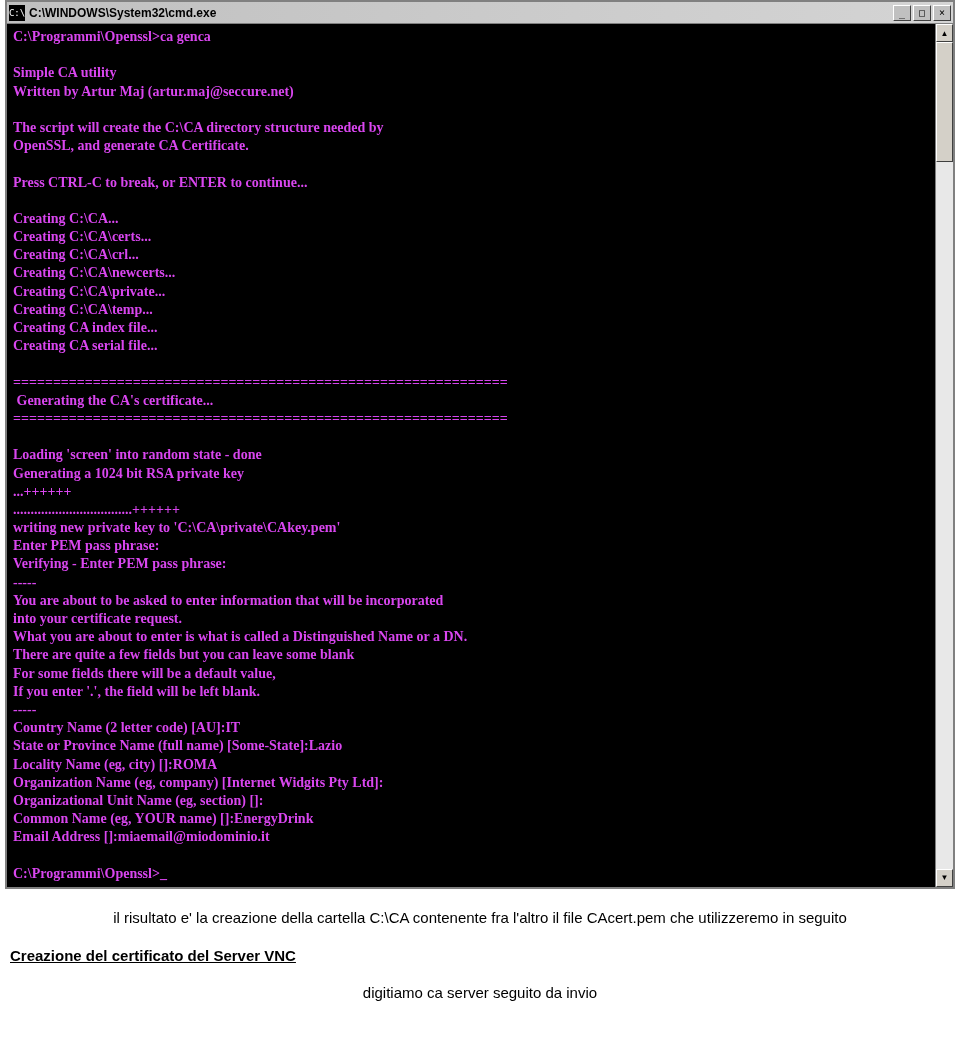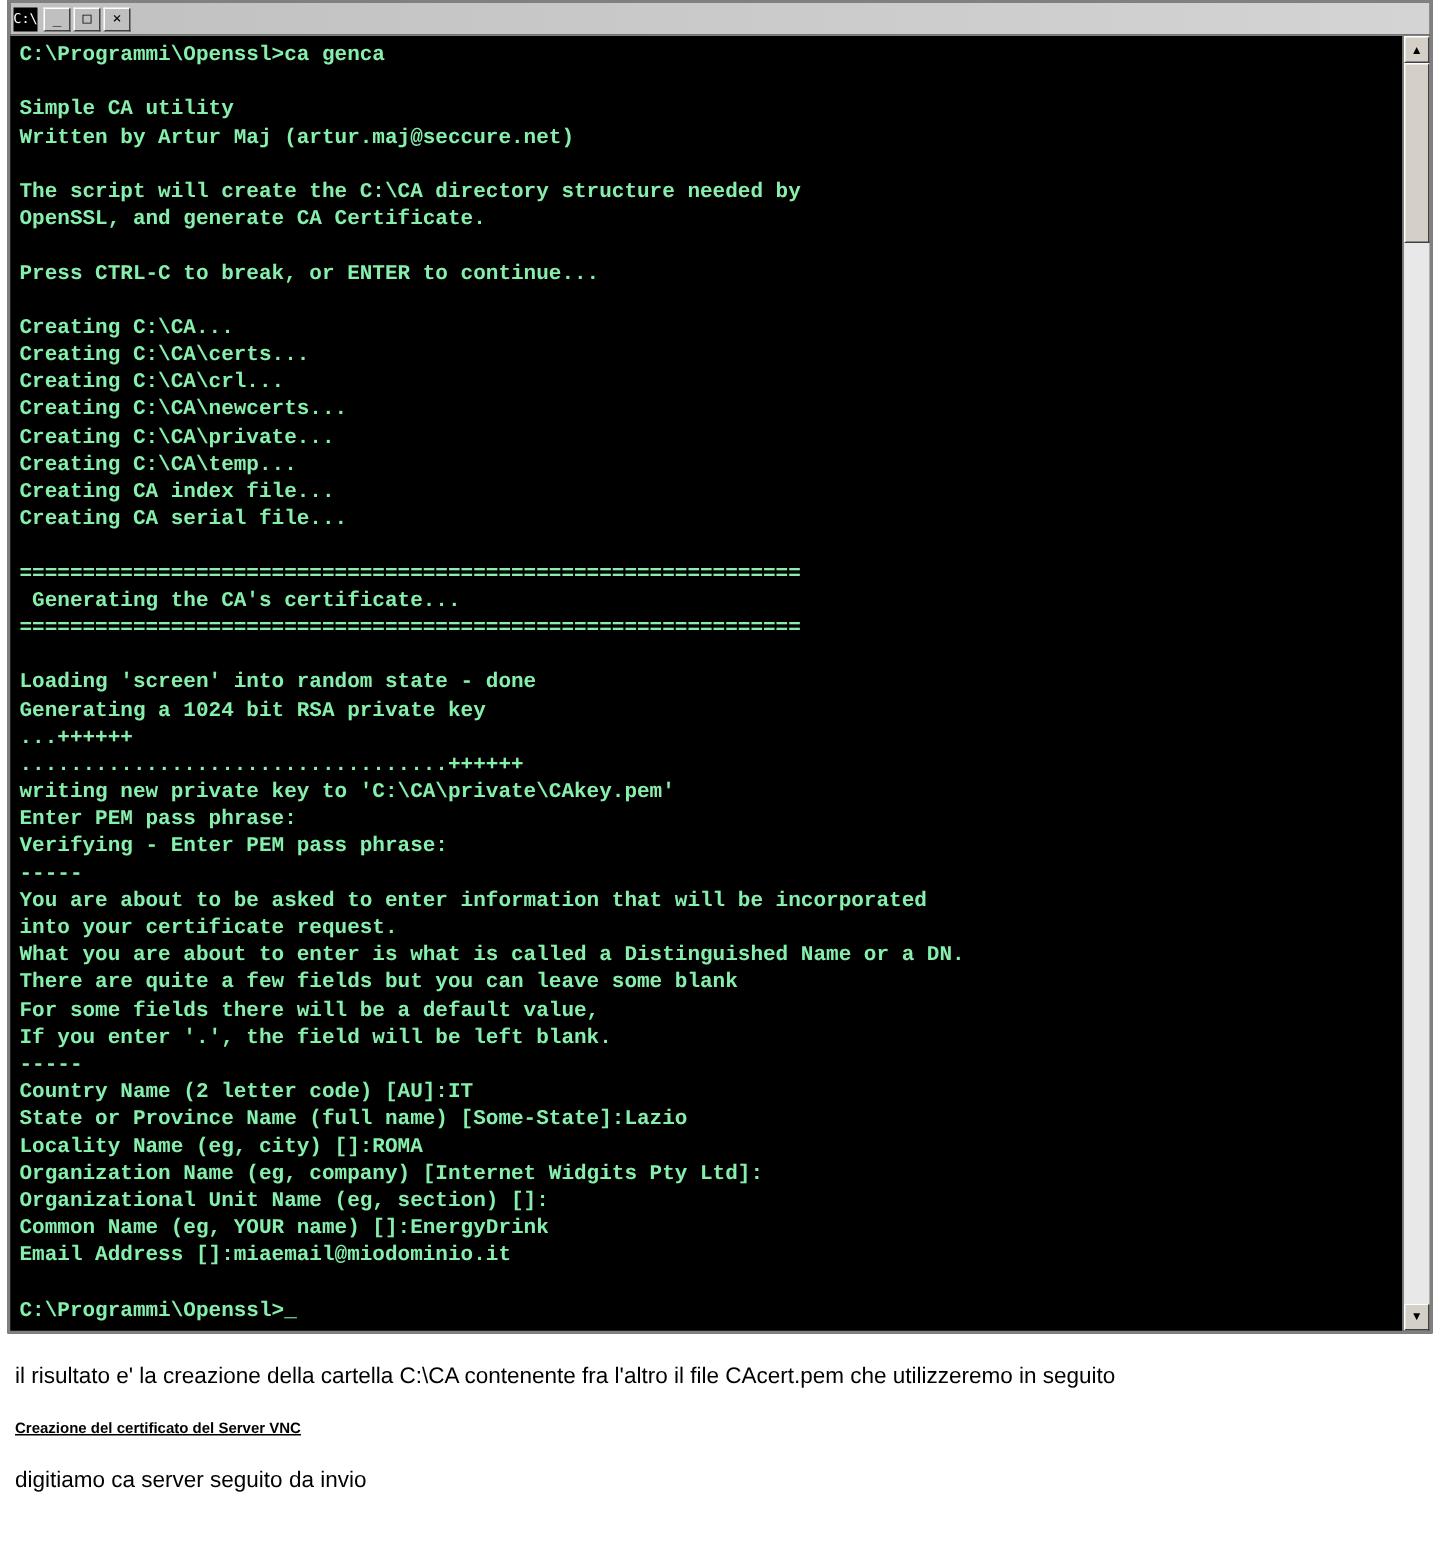--- a/index.html
+++ b/index.html
@@ -62,22 +62,22 @@
       font-family: monospace;
       cursor: pointer;
     }
     .terminal-body {
       display: flex;
       background: #000;
     }
     .terminal-content {
       flex: 1;
       padding: 4px 6px;
-      color: #86efac;
-      font-family: Liberation Mono, monospace;
+      color: #d946ef;
+      font-family: Liberation Serif, serif;
       font-size: 14px;
       line-height: 1.3;
       white-space: pre;
       font-weight: bold;
     }
     .terminal-line {
       white-space: pre;
     }
     .scrollbar-vertical {
       width: 18px;
@@ -114,36 +114,38 @@
     }
     .doc-text {
       padding: 18px 10px;
       font-family: Arial, sans-serif;
       font-size: 15px;
       color: #000;
     }
     .doc-paragraph {
       margin-bottom: 18px;
       line-height: 1.5;
+      text-align: center;
     }
     .doc-heading {
       font-weight: bold;
       text-decoration: underline;
       margin-bottom: 18px;
-      font-size: 10px;
+      font-size: 15px;
     }
   </style>
 </head>
 <body>
 
 <div class="cmd-window">
   <div class="title-bar">
     <div class="title-icon">
       <span>C:\</span>
     </div>
+    <div class="title-text">C:\WINDOWS\System32\cmd.exe</div>
     <div class="window-controls">
       <div class="win-btn">_</div>
       <div class="win-btn">□</div>
       <div class="win-btn">×</div>
     </div>
   </div>
   <div class="terminal-body">
     <div class="terminal-content" id="terminal-output"><div class="terminal-line">C:\Programmi\Openssl&gt;ca genca</div><div class="terminal-line">&nbsp;</div><div class="terminal-line">Simple CA utility</div><div class="terminal-line">Written by Artur Maj (artur.maj@seccure.net)</div><div class="terminal-line">&nbsp;</div><div class="terminal-line">The script will create the C:\CA directory structure needed by</div><div class="terminal-line">OpenSSL, and generate CA Certificate.</div><div class="terminal-line">&nbsp;</div><div class="terminal-line">Press CTRL-C to break, or ENTER to continue...</div><div class="terminal-line">&nbsp;</div><div class="terminal-line">Creating C:\CA...</div><div class="terminal-line">Creating C:\CA\certs...</div><div class="terminal-line">Creating C:\CA\crl...</div><div class="terminal-line">Creating C:\CA\newcerts...</div><div class="terminal-line">Creating C:\CA\private...</div><div class="terminal-line">Creating C:\CA\temp...</div><div class="terminal-line">Creating CA index file...</div><div class="terminal-line">Creating CA serial file...</div><div class="terminal-line">&nbsp;</div><div class="terminal-line">==============================================================</div><div class="terminal-line"> Generating the CA's certificate...</div><div class="terminal-line">==============================================================</div><div class="terminal-line">&nbsp;</div><div class="terminal-line">Loading 'screen' into random state - done</div><div class="terminal-line">Generating a 1024 bit RSA private key</div><div class="terminal-line">...++++++</div><div class="terminal-line">..................................++++++</div><div class="terminal-line">writing new private key to 'C:\CA\private\CAkey.pem'</div><div class="terminal-line">Enter PEM pass phrase:</div><div class="terminal-line">Verifying - Enter PEM pass phrase:</div><div class="terminal-line">-----</div><div class="terminal-line">You are about to be asked to enter information that will be incorporated</div><div class="terminal-line">into your certificate request.</div><div class="terminal-line">What you are about to enter is what is called a Distinguished Name or a DN.</div><div class="terminal-line">There are quite a few fields but you can leave some blank</div><div class="terminal-line">For some fields there will be a default value,</div><div class="terminal-line">If you enter '.', the field will be left blank.</div><div class="terminal-line">-----</div><div class="terminal-line">Country Name (2 letter code) [AU]:IT</div><div class="terminal-line">State or Province Name (full name) [Some-State]:Lazio</div><div class="terminal-line">Locality Name (eg, city) []:ROMA</div><div class="terminal-line">Organization Name (eg, company) [Internet Widgits Pty Ltd]:</div><div class="terminal-line">Organizational Unit Name (eg, section) []:</div><div class="terminal-line">Common Name (eg, YOUR name) []:EnergyDrink</div><div class="terminal-line">Email Address []:miaemail@miodominio.it</div><div class="terminal-line">&nbsp;</div><div class="terminal-line">C:\Programmi\Openssl&gt;_</div></div>
     <div class="scrollbar-vertical">
       <div class="scroll-up">▲</div>

